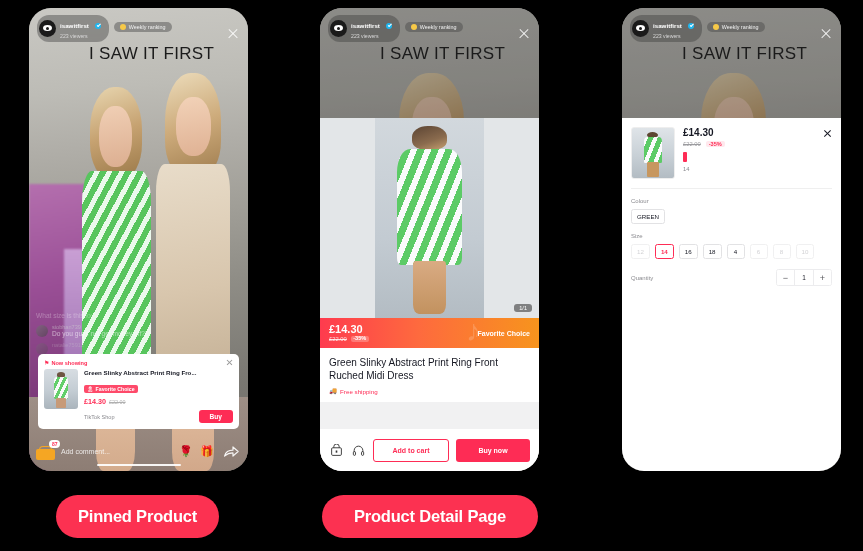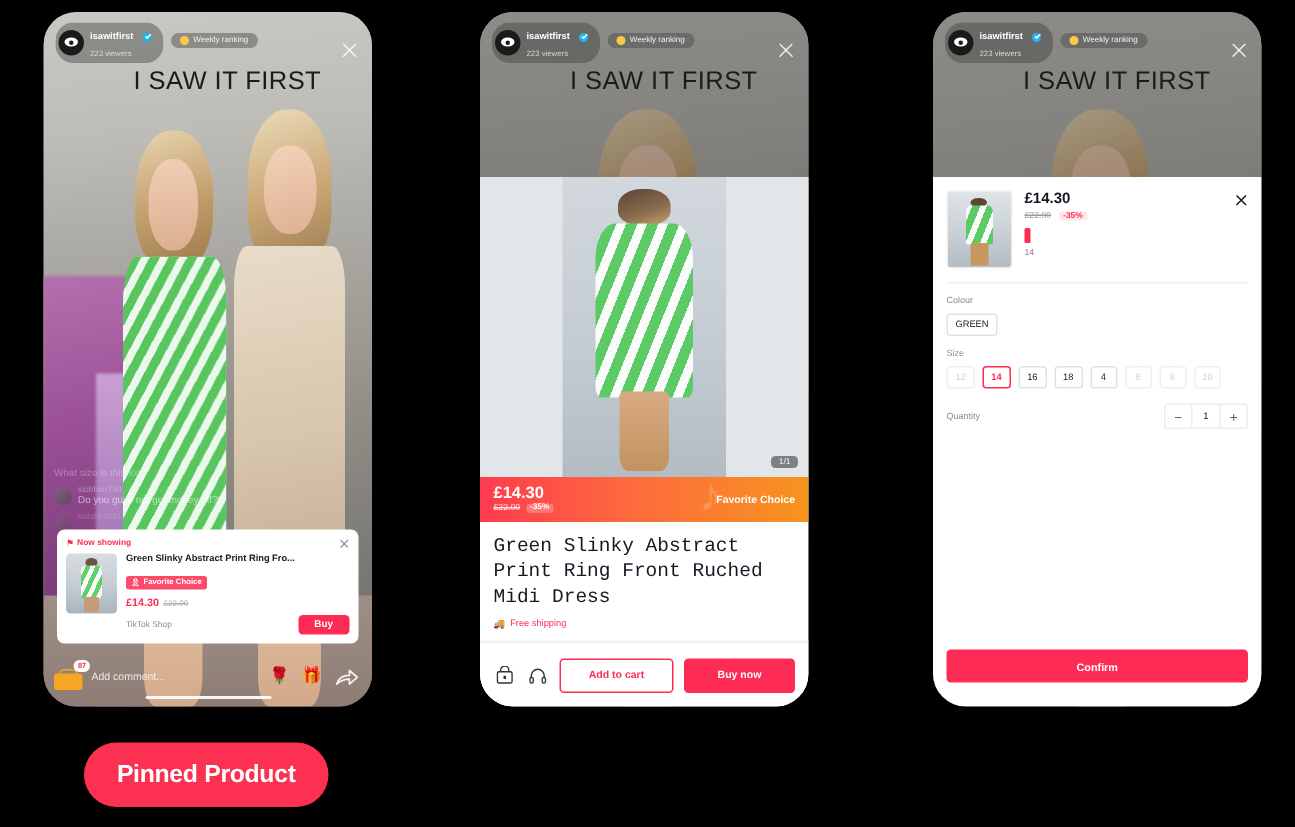--- a/index.html
+++ b/index.html
@@ -316,21 +316,21 @@
   .pdp-pb-left { display: flex; flex-direction: column; line-height: 1.05; }
   .pdp-price { font-size: 11px; font-weight: bold; color: #fff; }
   .pdp-sub { display: flex; align-items: center; gap: 4px; margin-top: 1px; }
   .pdp-old { font-size: 5.8px; color: rgba(255,255,255,.82); text-decoration: line-through; }
   .pdp-disc {
     font-size: 5.6px; color: #fff; font-weight: bold;
     background: rgba(255,255,255,.25); border-radius: 2px; padding: 0 2.5px;
   }
   .pdp-fav { font-size: 7px; color: #fff; font-weight: bold; z-index: 2; }
   .pdp-desc { padding: 8px 9px 7px 9px; }
-  .pdp-title { font-size: 13px; color: #161823; line-height: 1.3; font-family: Liberation Mono, monospace; }
+  .pdp-title { font-size: 10px; color: #161823; line-height: 1.3; }
   .pdp-ship { display: flex; align-items: center; gap: 3px; margin-top: 5px; }
   .pdp-ship-ico { font-size: 6.5px; color: #fe2c55; }
   .pdp-ship-txt { font-size: 6.2px; color: #fe2c55; }
   .pdp-gap { flex: 1 1 auto; background: #f1f1f2; }
   .pdp-actions {
     height: 42px; display: flex; align-items: center; gap: 7px;
     padding: 0 9px; background: #fff;
   }
   .ico-btn { width: 15px; height: 15px; flex: 0 0 auto; display:flex; align-items:center; justify-content:center; }
   .ico-btn svg { width: 13px; height: 13px; }
@@ -703,20 +703,20 @@
       <div class="qty-row">
         <span class="qty-label">Quantity</span>
         <div class="qty-ctrl">
           <div class="qty-btn">−</div>
           <div class="qty-val">1</div>
           <div class="qty-btn">+</div>
         </div>
       </div>
 
       <div class="sel-spacer"></div>
-      <button class="confirm-btn">Confirm</button>
     </div>
     <div class="home-ind dark"></div>
   </div>
 
   <div class="pill" id="pill1">Pinned Product</div>
+  <div class="pill" id="pill2">Product Detail Page</div>
 
 </div>
 
 </body></html>

